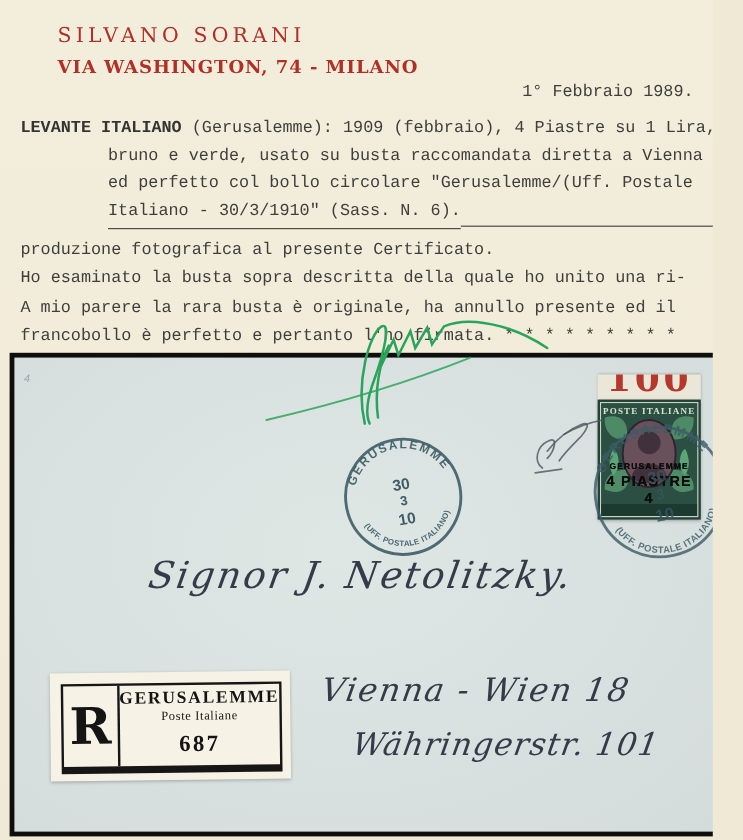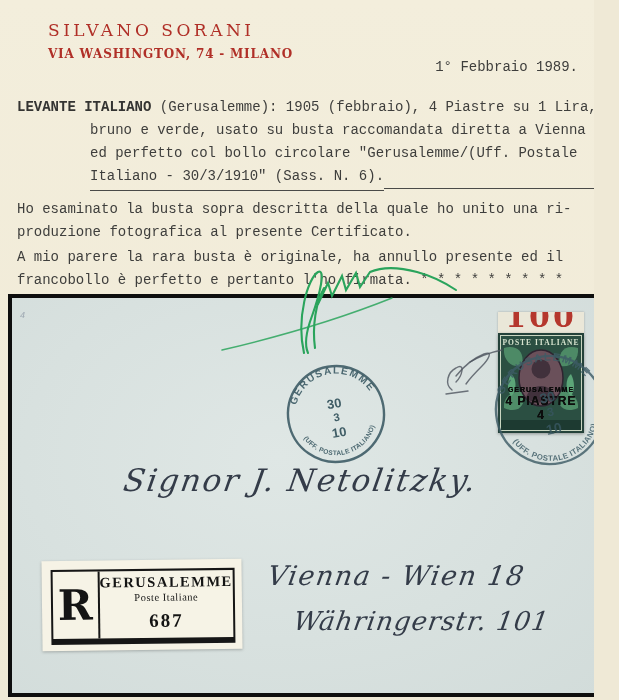--- a/index.html
+++ b/index.html
@@ -2,25 +2,25 @@
 <html><head>
 <meta charset="utf-8">
 <style>
   html,body{margin:0;padding:0;}
   body{width:619px;height:700px;background:#efe9d6;font-family:"Liberation Sans",sans-serif;}
   .page{position:relative;width:594px;height:700px;background:linear-gradient(180deg,#f3eedc 0%,#f1ebd8 60%,#efe9d6 100%);overflow:hidden;}
 
   
   .letterhead{position:absolute;left:48px;top:20px;color:#b02f27;}
   .lh-name{font-family:"DejaVu Serif",serif;font-size:17px;letter-spacing:3.5px;font-weight:500;}
-  .lh-address{font-family:"DejaVu Serif",serif;font-size:12px;font-weight:bold;letter-spacing:0.8px;margin-top:7px;}
+  .lh-address{font-family:"DejaVu Serif",serif;font-size:15px;font-weight:bold;letter-spacing:0.8px;margin-top:7px;}
 
   
   .tw{font-family:"Liberation Mono",monospace;color:#3e3e3c;font-size:14px;line-height:23px;}
-  .date-line{position:absolute;top:56px;right:16px;text-align:center;}
+  .date-line{position:absolute;top:66px;right:16px;text-align:center;}
   .para1{position:absolute;left:17px;top:96px;width:580px;}
   .para1 .indent{padding-left:73px;}
   .lead{font-weight:bold;color:#343432;}
   .line4wrap{display:flex;padding-left:73px;}
   .line4wrap .ul-text{border-bottom:1.5px solid #4a4a48;padding-bottom:2px;}
   .line4wrap .ul-fill{flex:1;border-bottom:1.5px solid #4a4a48;margin-bottom:2px;}
   .para2{position:absolute;left:17px;top:198px;width:590px;}
   .para3{position:absolute;left:17px;top:246px;width:595px;}
 
   
@@ -70,32 +70,32 @@
 <div class="page">
 
   <div class="letterhead">
     <div class="lh-name">SILVANO SORANI</div>
     <div class="lh-address">VIA WASHINGTON, 74 - MILANO</div>
   </div>
 
   <div class="tw date-line">1° Febbraio 1989.</div>
 
   <div class="tw para1">
-    <div><span class="lead">LEVANTE ITALIANO</span><span> (Gerusalemme): 1905 (febbraio), 4 Piastre su 1 Lira,</span></div>
+    <div><span class="lead">LEVANTE ITALIANO</span><span> (Gerusalemme): 1909 (febbraio), 4 Piastre su 1 Lira,</span></div>
     <div class="indent">bruno e verde, usato su busta raccomandata diretta a Vienna</div>
     <div class="indent">ed perfetto col bollo circolare "Gerusalemme/(Uff. Postale</div>
     <div class="line4wrap">
       <span class="ul-text">Italiano - 30/3/1910" (Sass. N. 6).</span>
       <span class="ul-fill"></span>
     </div>
   </div>
 
   <div class="tw para2">
+    <div>produzione fotografica al presente Certificato.</div>
     <div>Ho esaminato la busta sopra descritta della quale ho unito una ri-</div>
-    <div>produzione fotografica al presente Certificato.</div>
   </div>
 
   <div class="tw para3">
     <div>A mio parere la rara busta è originale, ha annullo presente ed il</div>
     <div>francobollo è perfetto e pertanto l'ho firmata. * * * * * * * * *</div>
   </div>
 
   <div class="photo">
 
     <div class="pencil-note">4</div>

